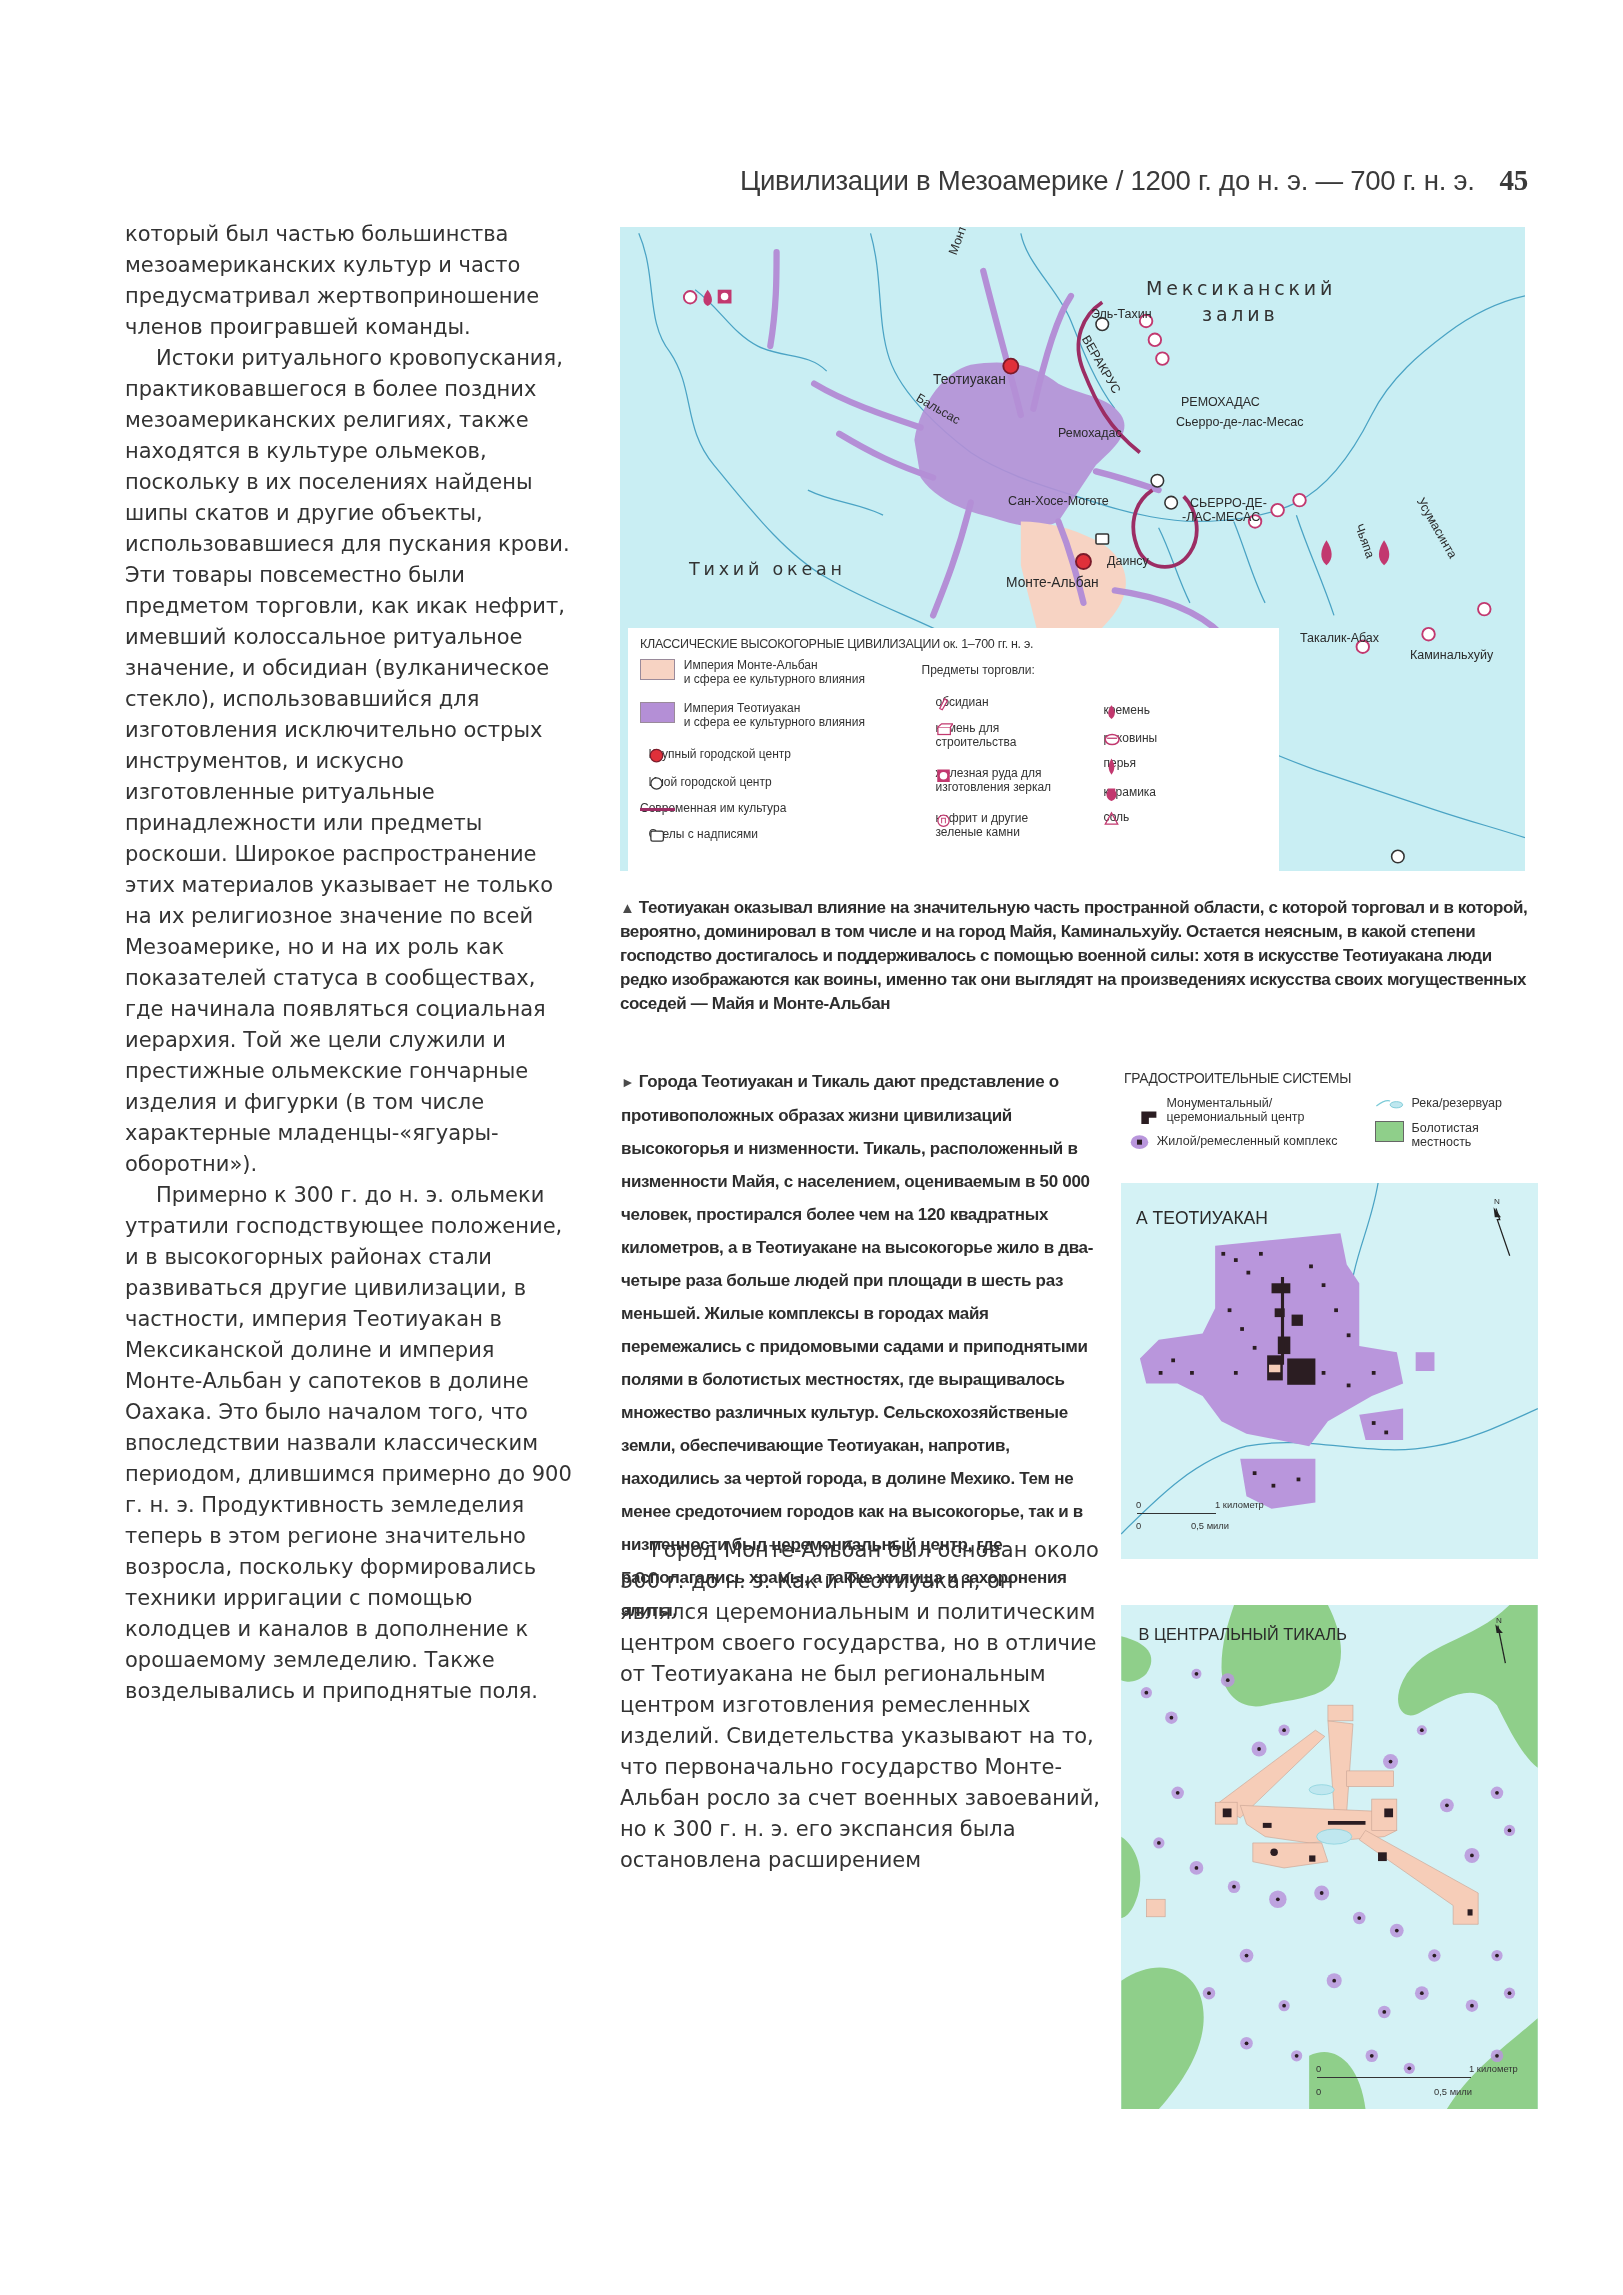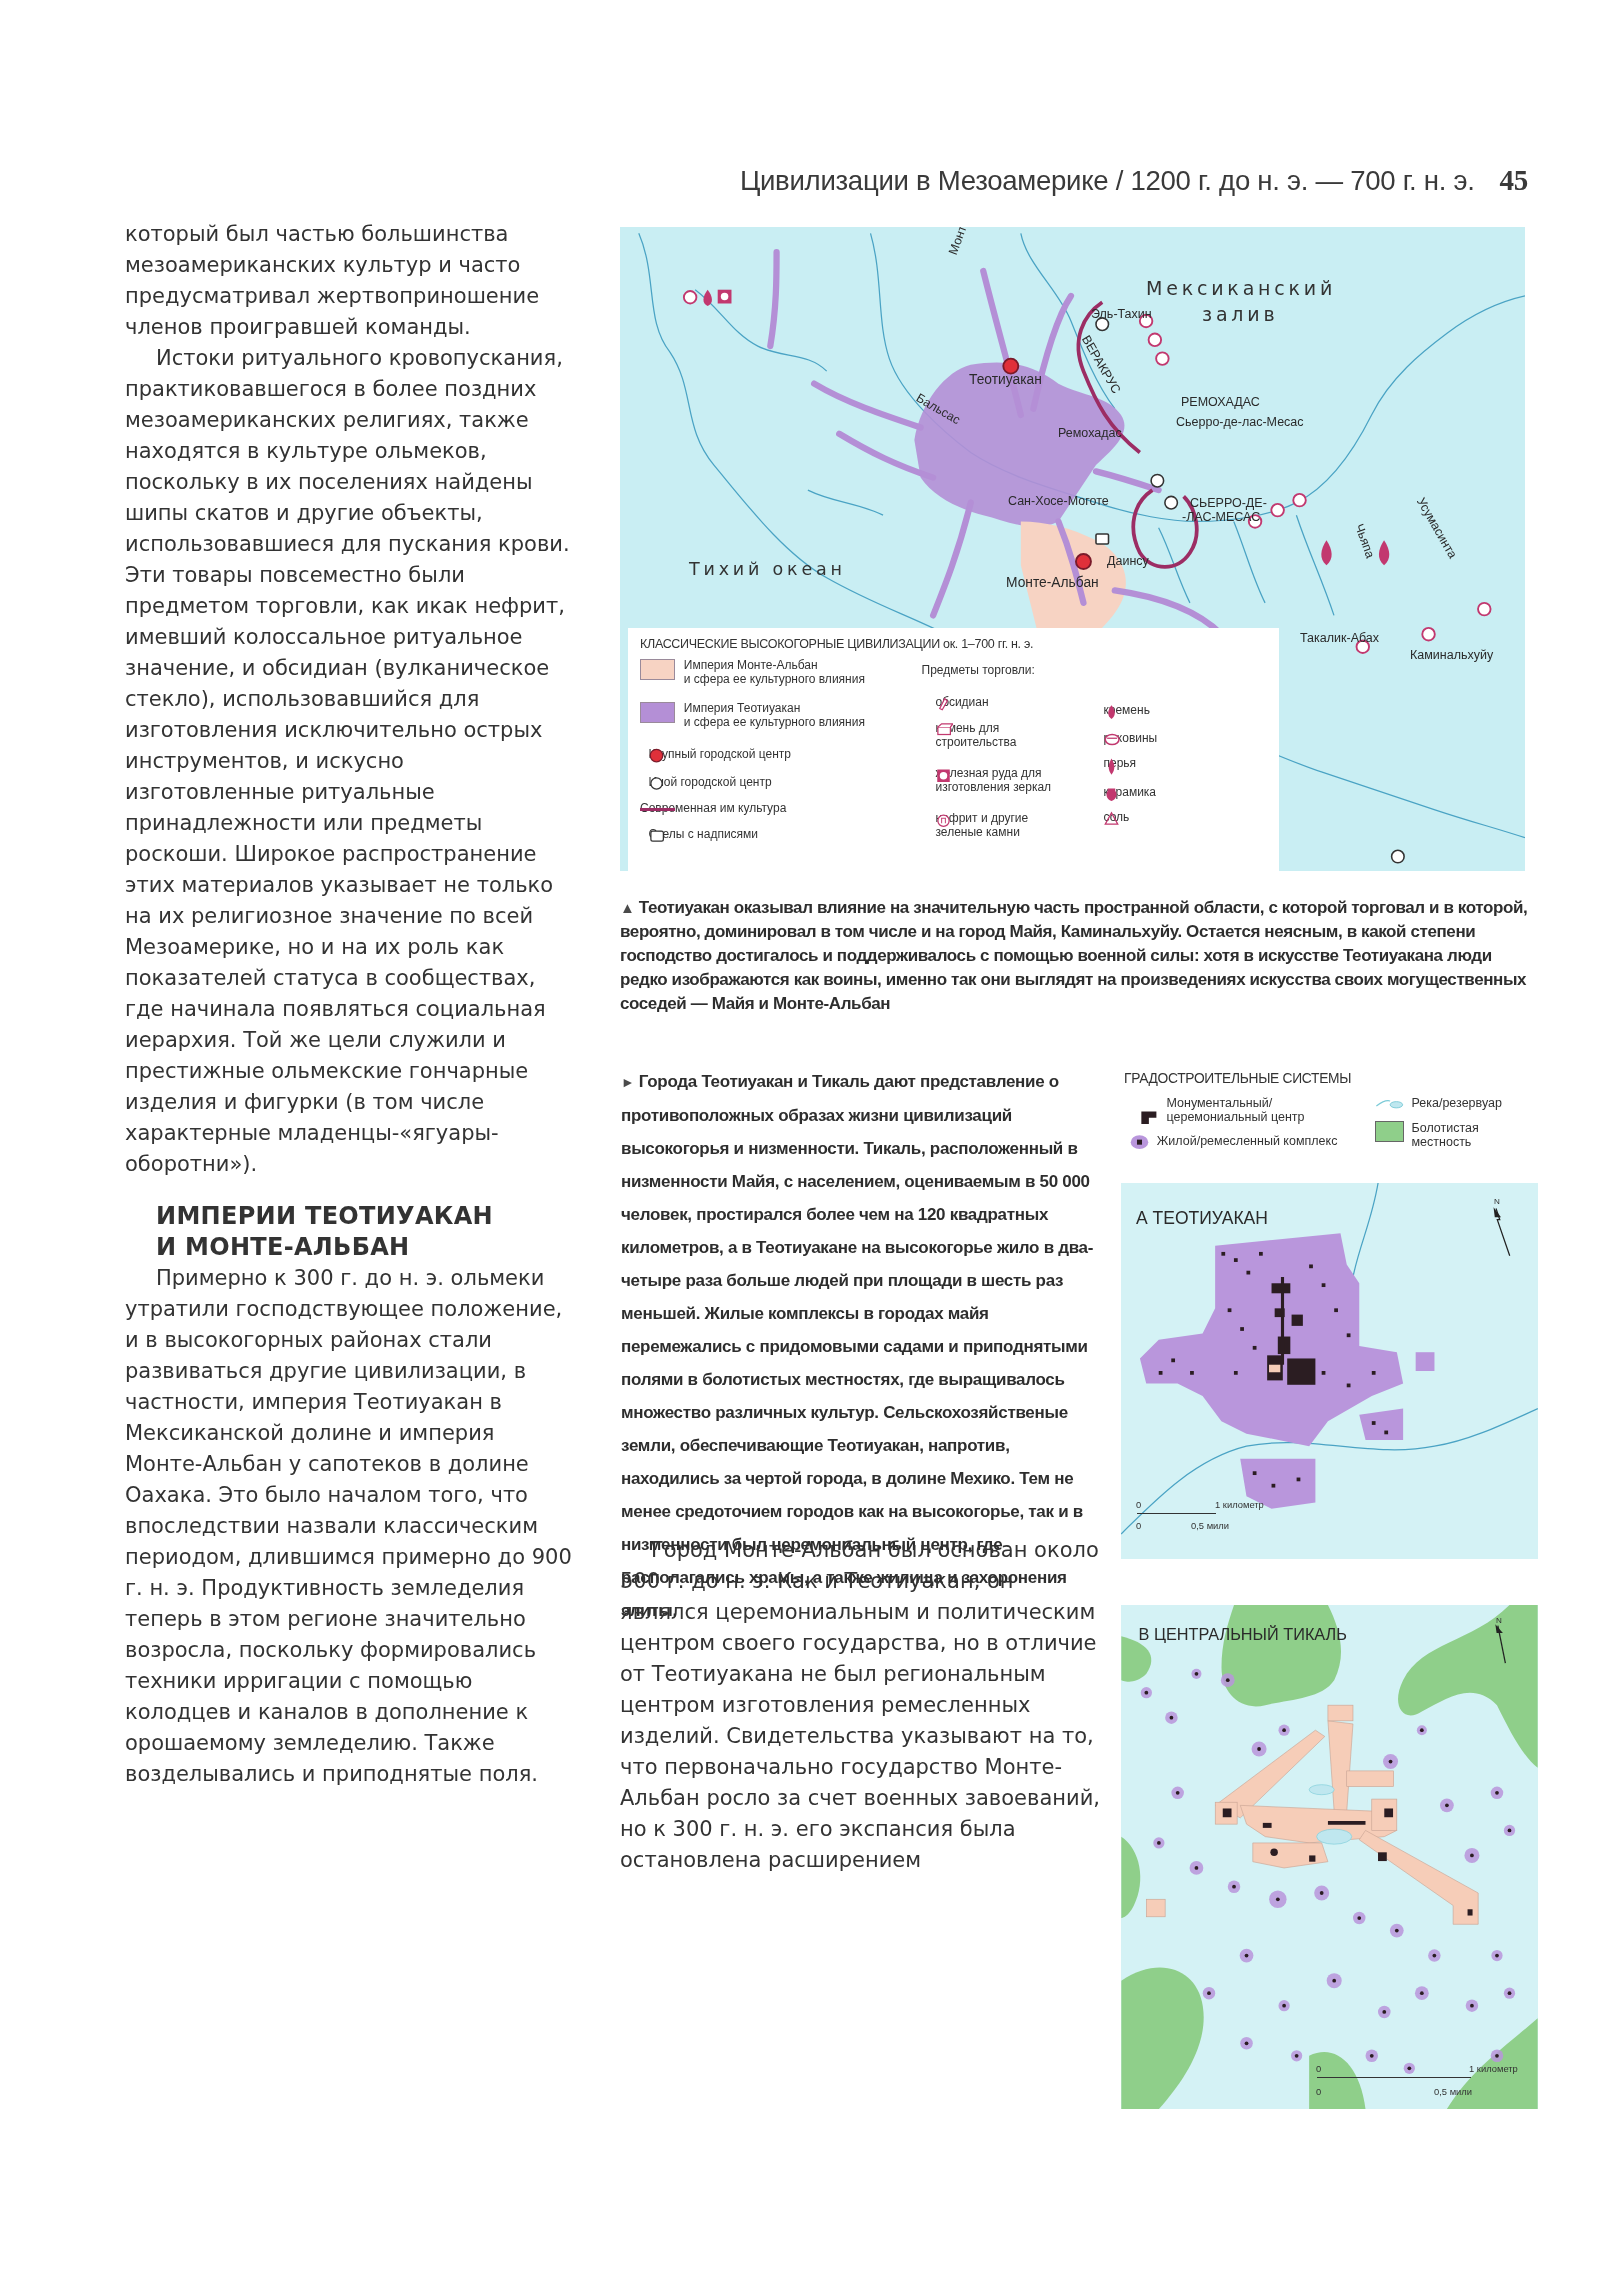--- a/index.html
+++ b/index.html
@@ -58,24 +58,20 @@
 <body>
 
 <div class="running-head">
   <span>Цивилизации в Мезоамерике / 1200 г. до н. э. — 700 г. н. э.</span>
   <span class="page-num">45</span>
 </div>
 
 <div class="col-left body-text">
   <p>который был частью большинства мезоамериканских культур и часто предусматривал жертвоприношение членов проигравшей команды.</p>
   <p class="indent">Истоки ритуального кровопускания, практиковавшегося в более поздних мезоамериканских религиях, также находятся в культуре ольмеков, поскольку в их поселениях найдены шипы скатов и другие объекты, использовавшиеся для пускания крови. Эти товары повсеместно были предметом торговли, как икак нефрит, имевший колоссальное ритуальное значение, и обсидиан (вулканическое стекло), использовавшийся для изготовления исключительно острых инструментов, и искусно изготовленные ритуальные принадлежности или предметы роскоши. Широкое распространение этих материалов указывает не только на их религиозное значение по всей Мезоамерике, но и на их роль как показателей статуса в сообществах, где начинала появляться социальная иерархия. Той же цели служили и престижные ольмекские гончарные изделия и фигурки (в том числе характерные младенцы-«ягуары-оборотни»).</p>
-  <div class="section-heading">
-    <div>ИМПЕРИИ ТЕОТИУАКАН</div>
-    <div>И МОНТЕ-АЛЬБАН</div>
-  </div>
   <p class="indent">Примерно к 300 г. до н. э. ольмеки утратили господствующее положение, и в высокогорных районах стали развиваться другие цивилизации, в частности, империя Теотиуакан в Мексиканской долине и империя Монте-Альбан у сапотеков в долине Оахака. Это было началом того, что впоследствии назвали классическим периодом, длившимся примерно до 900 г. н. э. Продуктивность земледелия теперь в этом регионе значительно возросла, поскольку формировались техники ирригации с помощью колодцев и каналов в дополнение к орошаемому земледелию. Также возделывались и приподнятые поля.</p>
 </div>
 
 <div class="main-map">
   <svg width="905" height="644" viewBox="0 0 1445 1028">
 
     <g fill="none" stroke="#4aa3c4" stroke-width="2">
       <path d="M30 10 C60 80 40 150 80 200 C120 260 100 320 150 380 C200 440 260 520 330 560 C400 600 460 620 520 650 C600 690 680 720 760 740 C820 755 880 780 940 800 C1000 820 1060 850 1120 870 C1180 890 1240 910 1300 930 C1360 950 1400 960 1445 975"></path>
       <path d="M400 10 C420 80 410 150 430 210 C450 270 520 330 560 360 C620 400 700 420 760 440 C820 460 880 470 920 470 C980 470 1040 460 1080 440 C1120 420 1160 380 1200 300 C1230 240 1280 200 1320 170 C1360 140 1400 120 1445 110"></path>
       <path d="M120 100 C160 130 180 170 220 190 C260 210 300 200 330 230"></path>
@@ -145,21 +141,21 @@
 
   <div class="map-label sea-label" style="left:526px; top:50px;">Мексиканский</div>
   <div class="map-label sea-label" style="left:582px; top:76px;">залив</div>
   <div class="map-label sea-label" style="left:69px; top:332px; font-size:17.5px;">Тихий океан</div>
 
   <div class="map-label" style="left:326px; top:25px; font-size:12.5px; transform:rotate(-70deg); transform-origin:left top;">Монтесума</div>
   <div class="map-label" style="left:294px; top:175px; font-size:12.5px; transform:rotate(30deg);">Бальсас</div>
   <div class="map-label" style="left:727px; top:307px; font-size:12.5px; transform:rotate(70deg);">Чьяпа</div>
   <div class="map-label" style="left:783px; top:294px; font-size:12.5px; transform:rotate(60deg);">Усумасинта</div>
 
-  <div class="map-label" style="left:313px; top:145px; font-size:13.8px;margin-left:36px;">Теотиуакан</div>
+  <div class="map-label" style="left:313px; top:145px; font-size:13.8px;">Теотиуакан</div>
   <div class="map-label" style="left:471px; top:80px; font-size:12.5px;">Эль-Тахин</div>
   <div class="map-label" style="left:471px; top:106px; font-size:12.5px; transform:rotate(60deg); transform-origin:left top;">ВЕРАКРУС</div>
   <div class="map-label" style="left:561px; top:168px; font-size:12.5px;">РЕМОХАДАС</div>
   <div class="map-label" style="left:438px; top:199px; font-size:12.5px;">Ремохадас</div>
   <div class="map-label" style="left:556px; top:188px; font-size:12.5px;">Сьерро-де-лас-Месас</div>
   <div class="map-label" style="left:570px; top:269px; font-size:12.5px;">СЬЕРРО-ДЕ-</div>
   <div class="map-label" style="left:562px; top:283px; font-size:12.5px;">-ЛАС-МЕСАС</div>
   <div class="map-label" style="left:388px; top:267px; font-size:12.5px;">Сан-Хосе-Моготе</div>
   <div class="map-label" style="left:386px; top:332px; font-size:13.8px;margin-top:16px;">Монте-Альбан</div>
   <div class="map-label" style="left:487px; top:327px; font-size:12.5px;">Даинсу</div>

